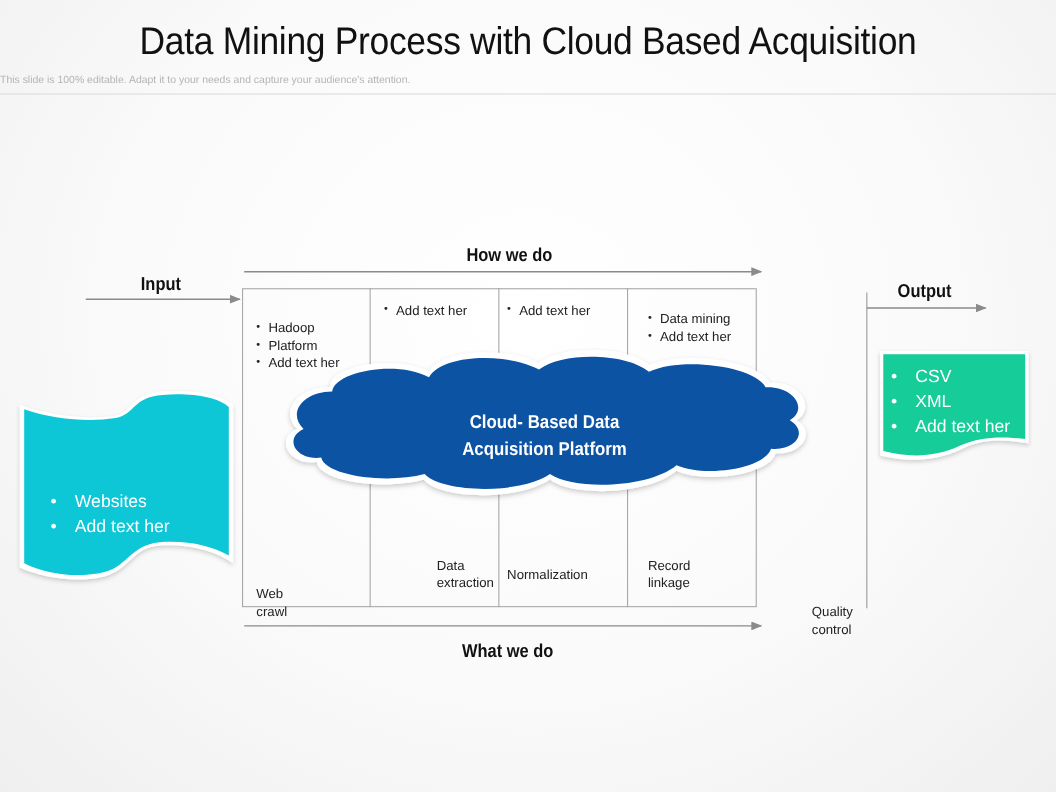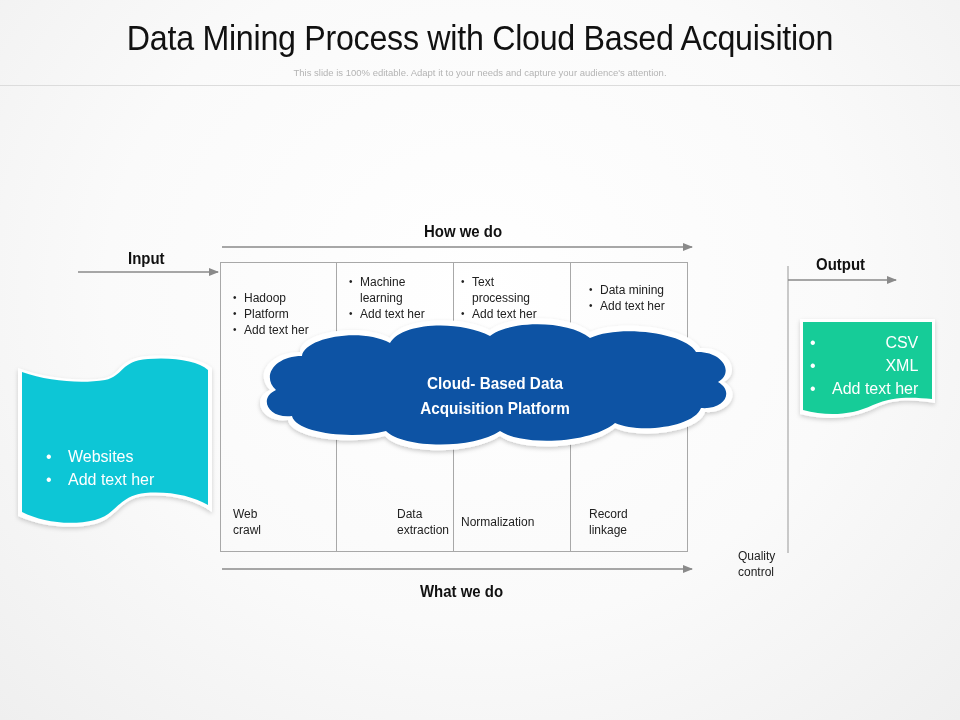--- a/index.html
+++ b/index.html
@@ -6,21 +6,21 @@
     body {
       width: 960px; height: 720px; overflow: hidden; position: relative;
       background: radial-gradient(ellipse at 50% 40%, #ffffff 0%, #fafafa 55%, #efefef 100%);
       font-family: "Liberation Sans", sans-serif;
     }
     .title {
       position: absolute; left: 0; top: 18px; width: 960px; text-align: center;
       font-size: 35px; color: #111; letter-spacing: -0.3px; transform: scaleX(0.92);
     }
     .subtitle {
-      position: absolute; left: 0; top: 67px; width: 960px; text-align: center;
+      position: absolute; left: 0; top: 67px; width: 960px; 
       font-size: 9.5px; color: #b4b4b4;
     }
     .header-rule {
       position: absolute; left: 0; top: 85px; width: 960px; height: 1px; background: #dcdcdc;
     }
     .lbl {
       position: absolute; font-weight: bold; color: #111; font-size: 17px;
       transform: scaleX(0.88); transform-origin: left top; white-space: nowrap;
     }
     .grid {
@@ -94,40 +94,36 @@
 
 <div class="cell-top" style="left:233px; top:290px; width:100px;">
   <ul>
     <li>Hadoop</li>
     <li>Platform</li>
     <li>Add text her</li>
   </ul>
 </div>
 <div class="cell-top" style="left:349px; top:274px; width:100px;">
   <ul>
-    <li style="white-space:pre-line;">Machine
-learning</li>
     <li>Add text her</li>
   </ul>
 </div>
 <div class="cell-top" style="left:461px; top:274px; width:105px;">
   <ul>
-    <li style="white-space:pre-line;">Text
-processing</li>
     <li>Add text her</li>
   </ul>
 </div>
 <div class="cell-top" style="left:589px; top:282px; width:95px;">
   <ul>
     <li>Data mining</li>
     <li>Add text her</li>
   </ul>
 </div>
 
-<div class="cell-bot" style="left:233px; top:506px;">Web
+<div class="cell-bot" style="left:233px; top:532px;">Web
 crawl</div>
 <div class="cell-bot" style="left:349px; top:506px;margin-left:48px;">Data
 extraction</div>
 <div class="cell-bot" style="left:461px; top:514px;">Normalization</div>
 <div class="cell-bot" style="left:589px; top:506px;">Record
 linkage</div>
 <div class="cell-bot" style="left:738px; top:506px;margin-top:42px;">Quality
 control</div>
 
 <svg class="overlay" width="960" height="720" style="pointer-events:none;">
@@ -171,21 +167,21 @@
   <div>Acquisition Platform</div>
 </div>
 
 <div class="shape-list" style="left:44px; top:445px;">
   <ul>
     <li>Websites</li>
     <li>Add text her</li>
   </ul>
 </div>
 
-<div class="shape-list" style="left:808px; top:331px;text-align:right;">
+<div class="shape-list" style="left:808px; top:331px;">
   <ul>
     <li>CSV</li>
     <li>XML</li>
     <li>Add text her</li>
   </ul>
 </div>
 
 <div class="lbl" style="left:128px; top:249px;">Input</div>
 <div class="lbl" style="left:424px; top:222px;">How we do</div>
 <div class="lbl" style="left:420px; top:582px;">What we do</div>

